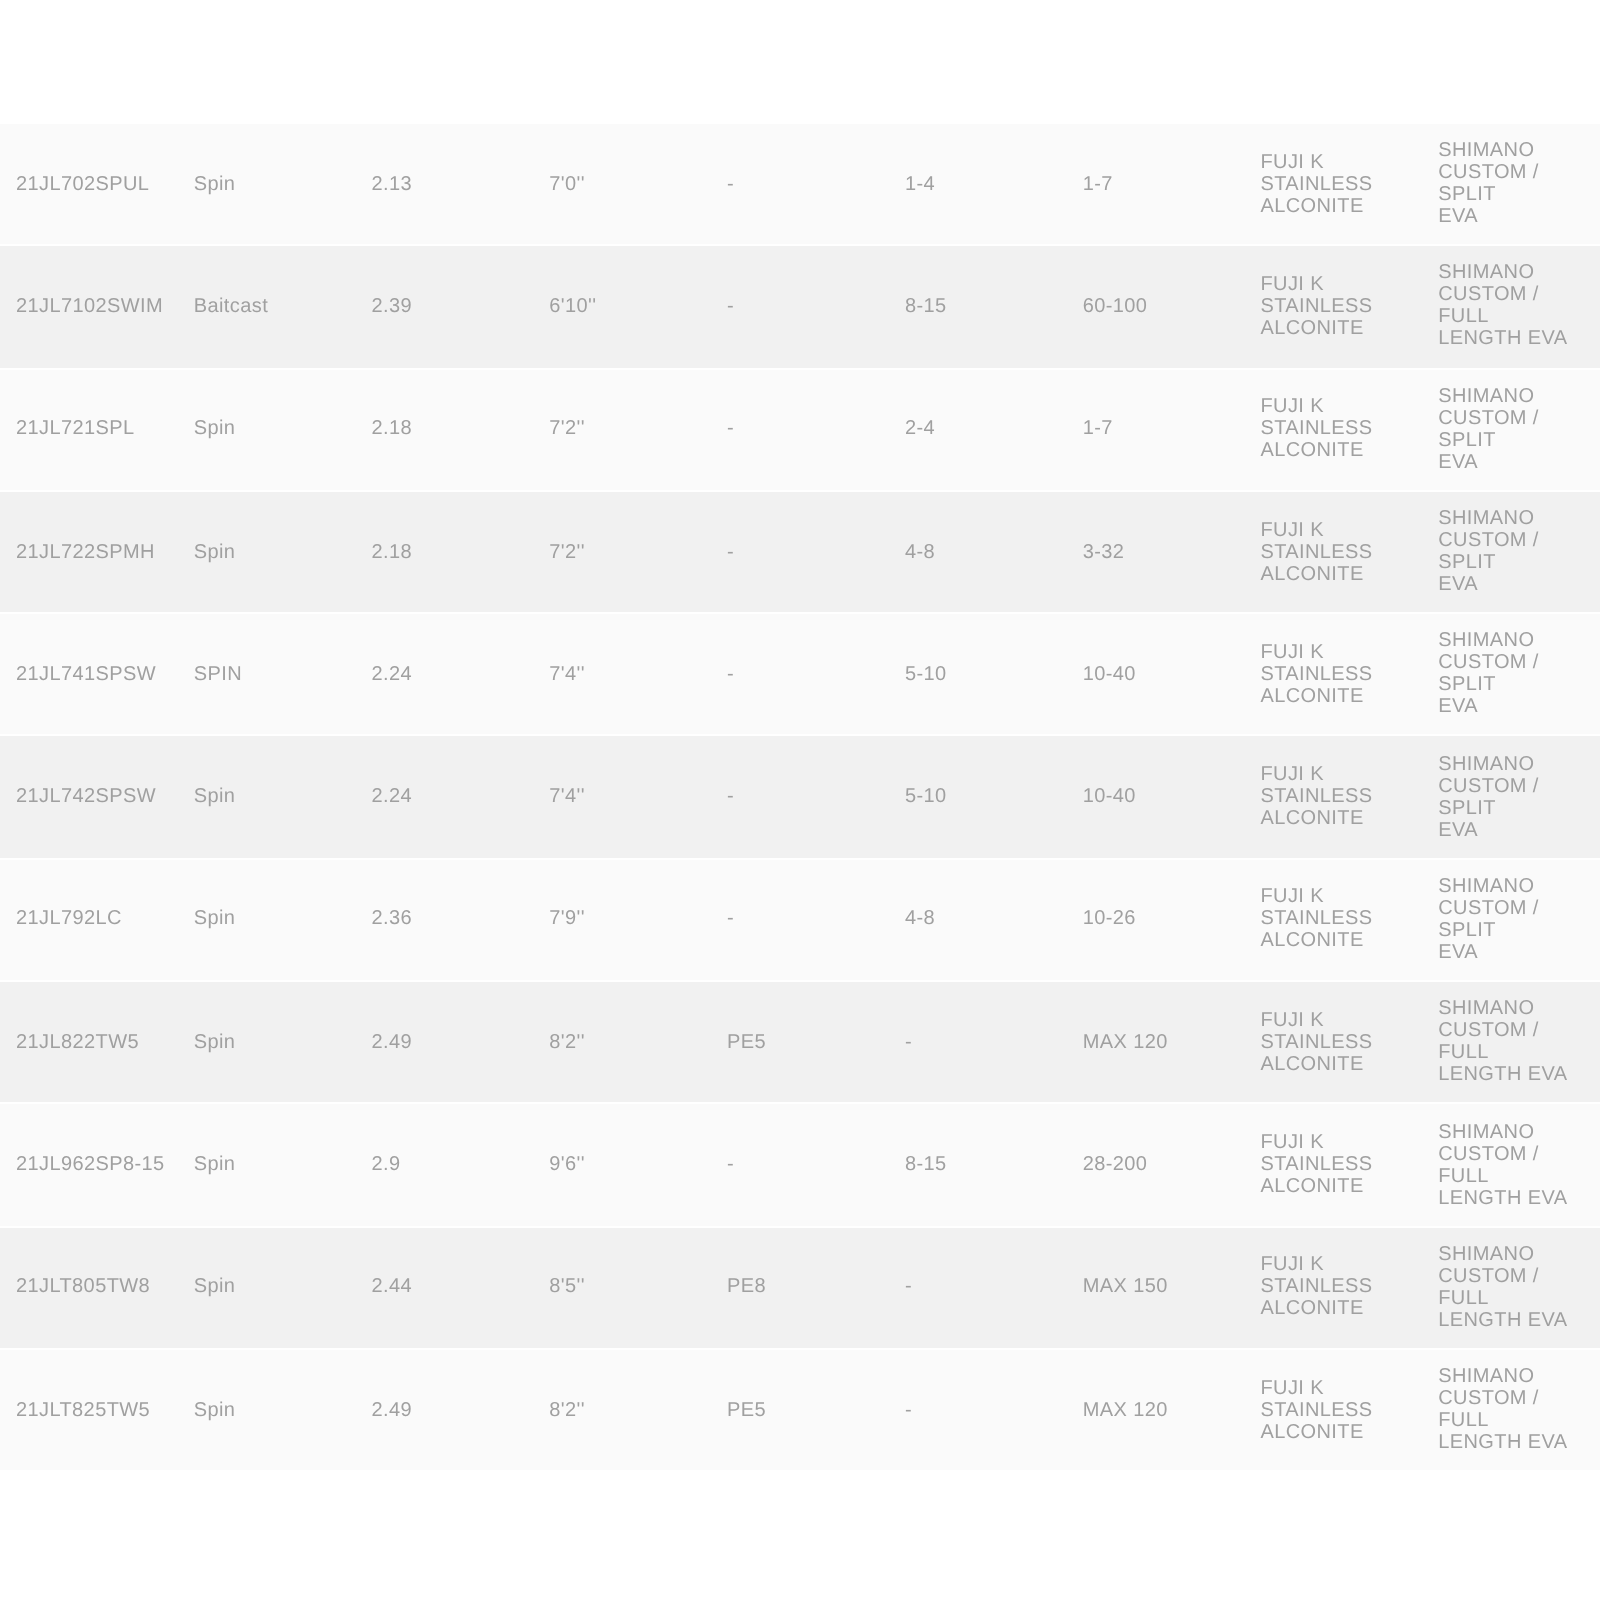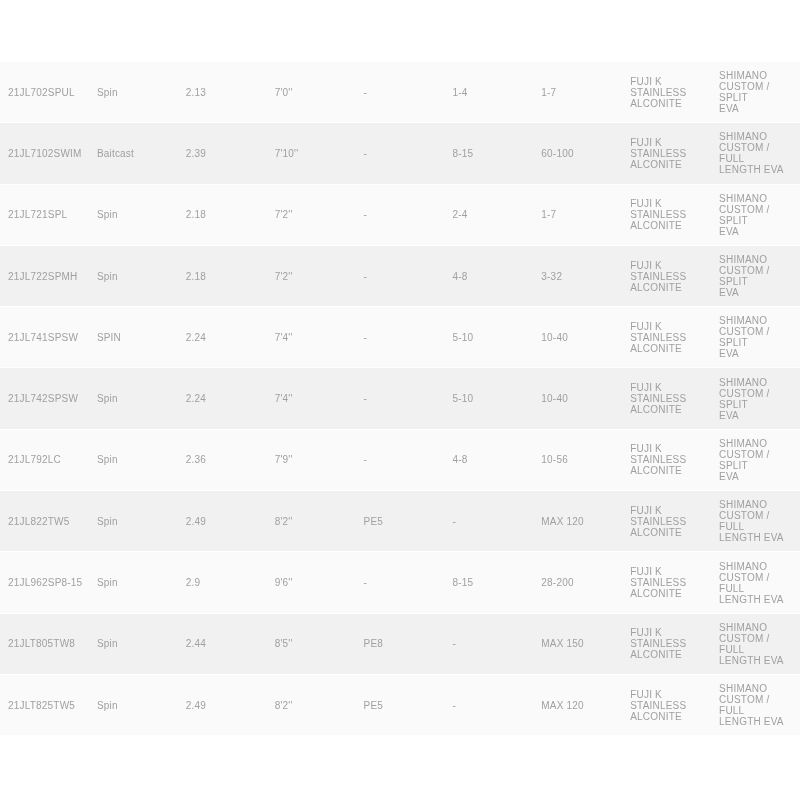--- a/index.html
+++ b/index.html
@@ -61,21 +61,21 @@
 ALCONITE</div>
     <div class="cell wrap">SHIMANO
 CUSTOM / SPLIT
 EVA</div>
   </div>
 
   <div class="row">
     <div class="cell">21JL7102SWIM</div>
     <div class="cell">Baitcast</div>
     <div class="cell">2.39</div>
-    <div class="cell">7'10''</div>
+    <div class="cell">6'10''</div>
     <div class="cell">-</div>
     <div class="cell">8-15</div>
     <div class="cell">60-100</div>
     <div class="cell wrap">FUJI K
 STAINLESS
 ALCONITE</div>
     <div class="cell wrap">SHIMANO
 CUSTOM / FULL
 LENGTH EVA</div>
   </div>
@@ -144,21 +144,21 @@
 EVA</div>
   </div>
 
   <div class="row">
     <div class="cell">21JL792LC</div>
     <div class="cell">Spin</div>
     <div class="cell">2.36</div>
     <div class="cell">7'9''</div>
     <div class="cell">-</div>
     <div class="cell">4-8</div>
-    <div class="cell">10-56</div>
+    <div class="cell">10-26</div>
     <div class="cell wrap">FUJI K
 STAINLESS
 ALCONITE</div>
     <div class="cell wrap">SHIMANO
 CUSTOM / SPLIT
 EVA</div>
   </div>
 
   <div class="row">
     <div class="cell">21JL822TW5</div>

